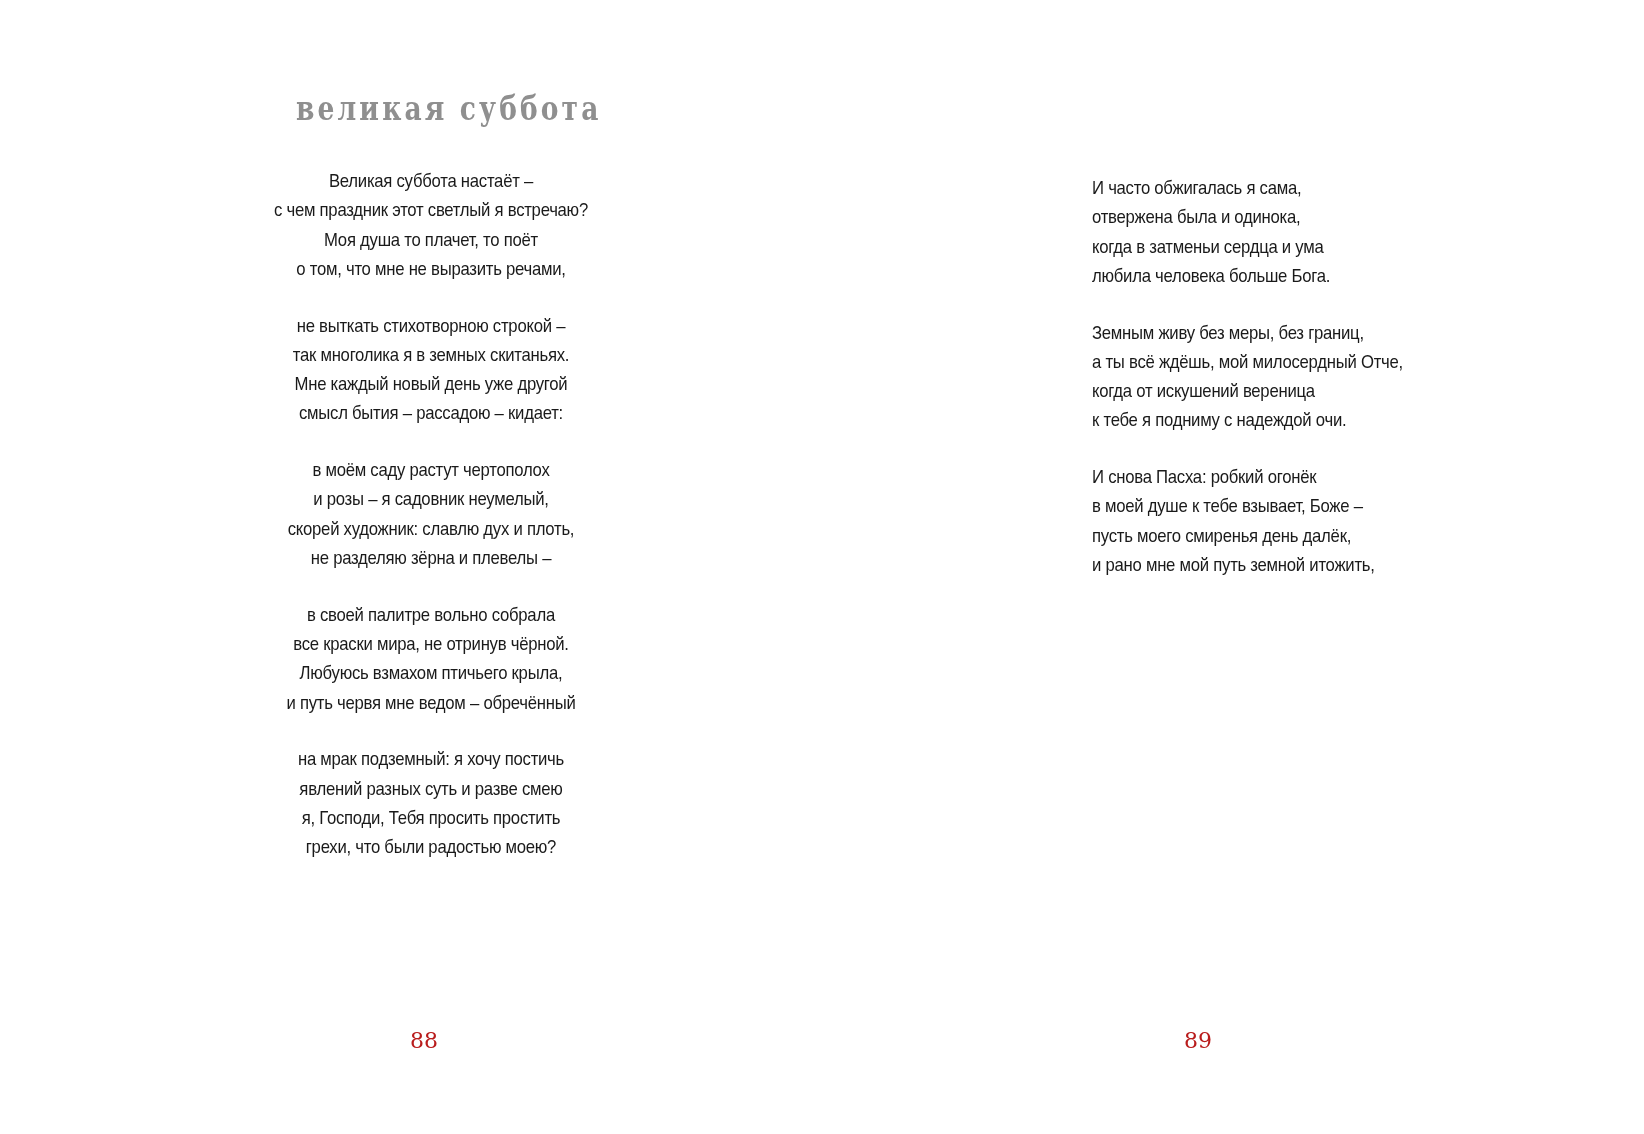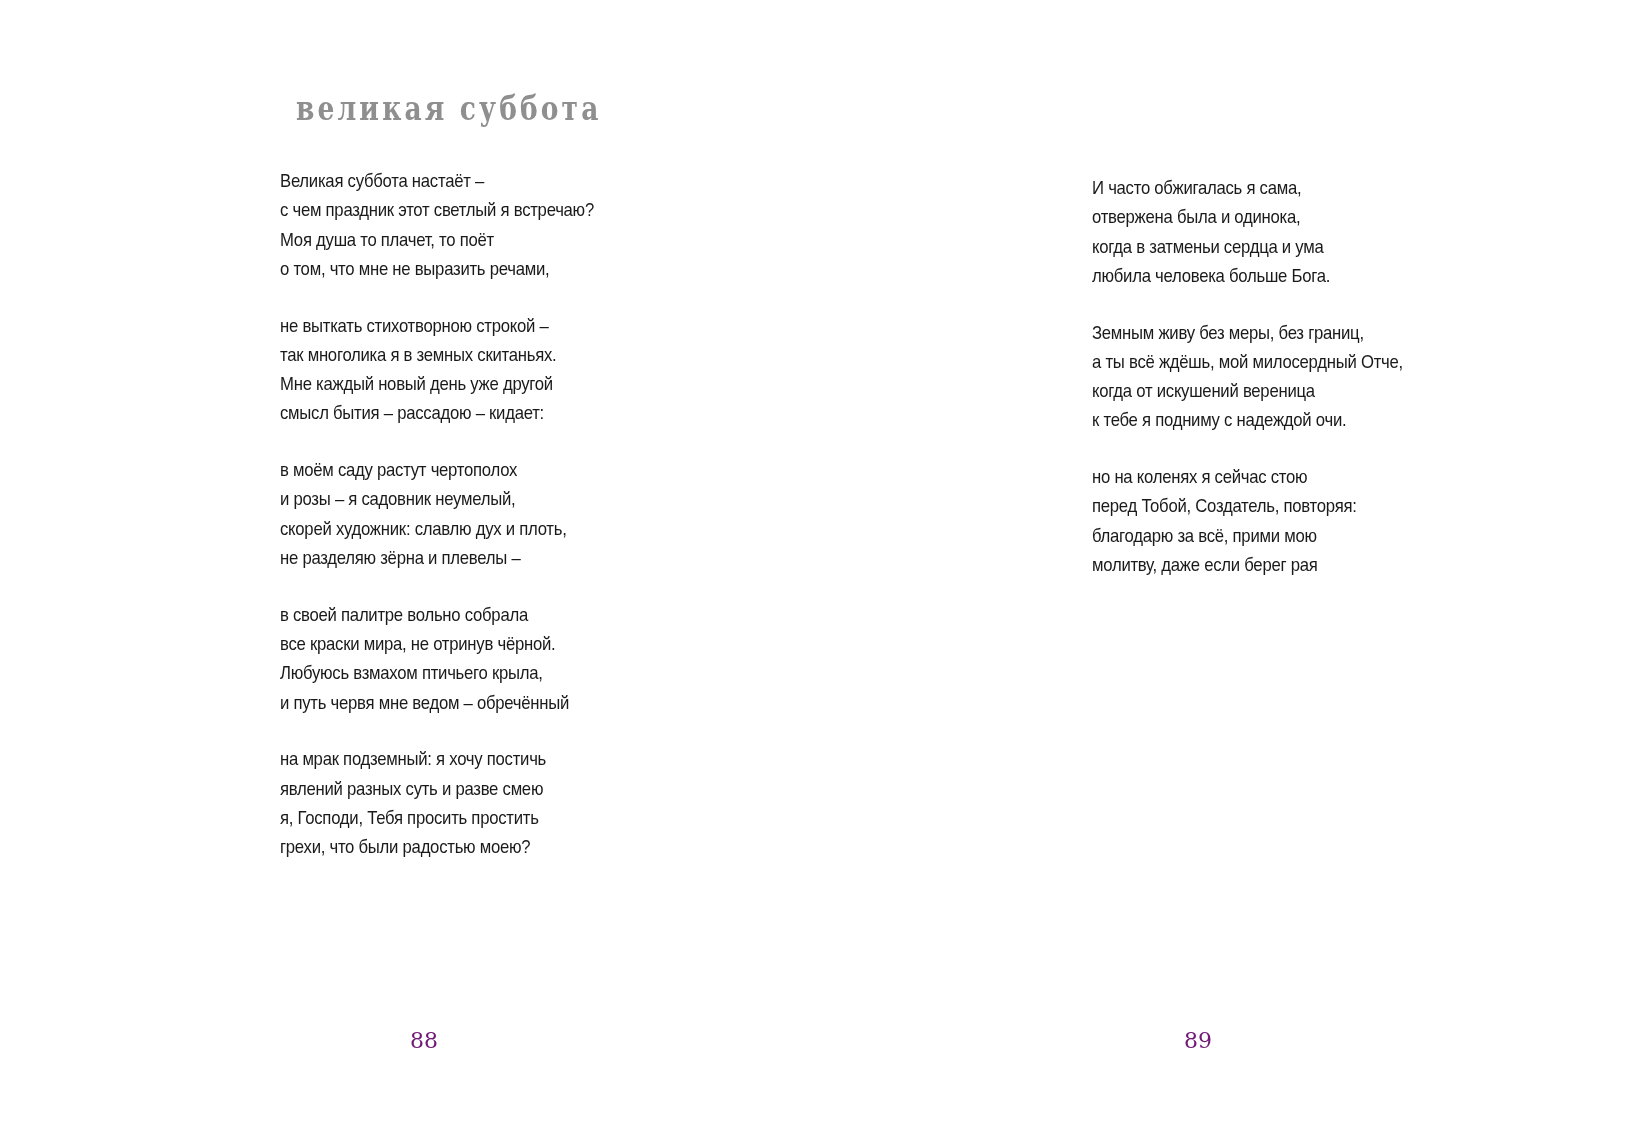--- a/index.html
+++ b/index.html
@@ -9,31 +9,31 @@
   .page-left { left: 0; }
   .page-right { left: 822px; }
   .title {
     position: absolute; left: 296px; top: 86px;
     font-family: "DejaVu Serif", serif; font-weight: bold;
     font-size: 34px; letter-spacing: 4px; color: #8f8f8f;
     transform: scaleX(0.78); transform-origin: left center;
     text-transform: lowercase; line-height: 44px; white-space: nowrap;
   }
   .poem { position: absolute; margin: 0; padding: 0; }
-  .poem-left { left: 280px; top: 166px; }
+  .poem-left { left: 274px; top: 166px; text-align: center; }
   .poem-right { left: 270px; top: 173px; }
   .stanza { margin: 0 0 27.4px 0; padding: 0; }
   .line {
     display: block; font-size: 19px; line-height: 29.3px; height: 29.3px;
     white-space: nowrap; letter-spacing: -0.3px;
     transform: scaleX(0.88); transform-origin: left center;
   }
   .page-number {
     position: absolute; top: 1028px;
-    font-family: "DejaVu Serif", serif; font-size: 22px; color: #701a75;
+    font-family: "DejaVu Serif", serif; font-size: 22px; color: #b91c1c;
   }
   .pn-left { left: 410px; }
   .pn-right { left: 362px; }
 </style>
 </head>
 <body>
 
 <div class="page page-left">
   <div class="title">Великая суббота</div>
   <div class="poem poem-left">
@@ -79,20 +79,20 @@
       <span class="line">когда в затменьи сердца и ума</span>
       <span class="line">любила человека больше Бога.</span>
     </div>
     <div class="stanza">
       <span class="line">Земным живу без меры, без границ,</span>
       <span class="line">а ты всё ждёшь, мой милосердный Отче,</span>
       <span class="line">когда от искушений вереница</span>
       <span class="line">к тебе я подниму с надеждой очи.</span>
     </div>
     <div class="stanza">
-      <span class="line">но на коленях я сейчас стою</span>
-      <span class="line">перед Тобой, Создатель, повторяя:</span>
-      <span class="line">благодарю за всё, прими мою</span>
-      <span class="line">молитву, даже если берег рая</span>
+      <span class="line">И снова Пасха: робкий огонёк</span>
+      <span class="line">в моей душе к тебе взывает, Боже –</span>
+      <span class="line">пусть моего смиренья день далёк,</span>
+      <span class="line">и рано мне мой путь земной итожить,</span>
     </div>
   </div>
   <div class="page-number pn-right">89</div>
 </div>
 
 </body></html>

